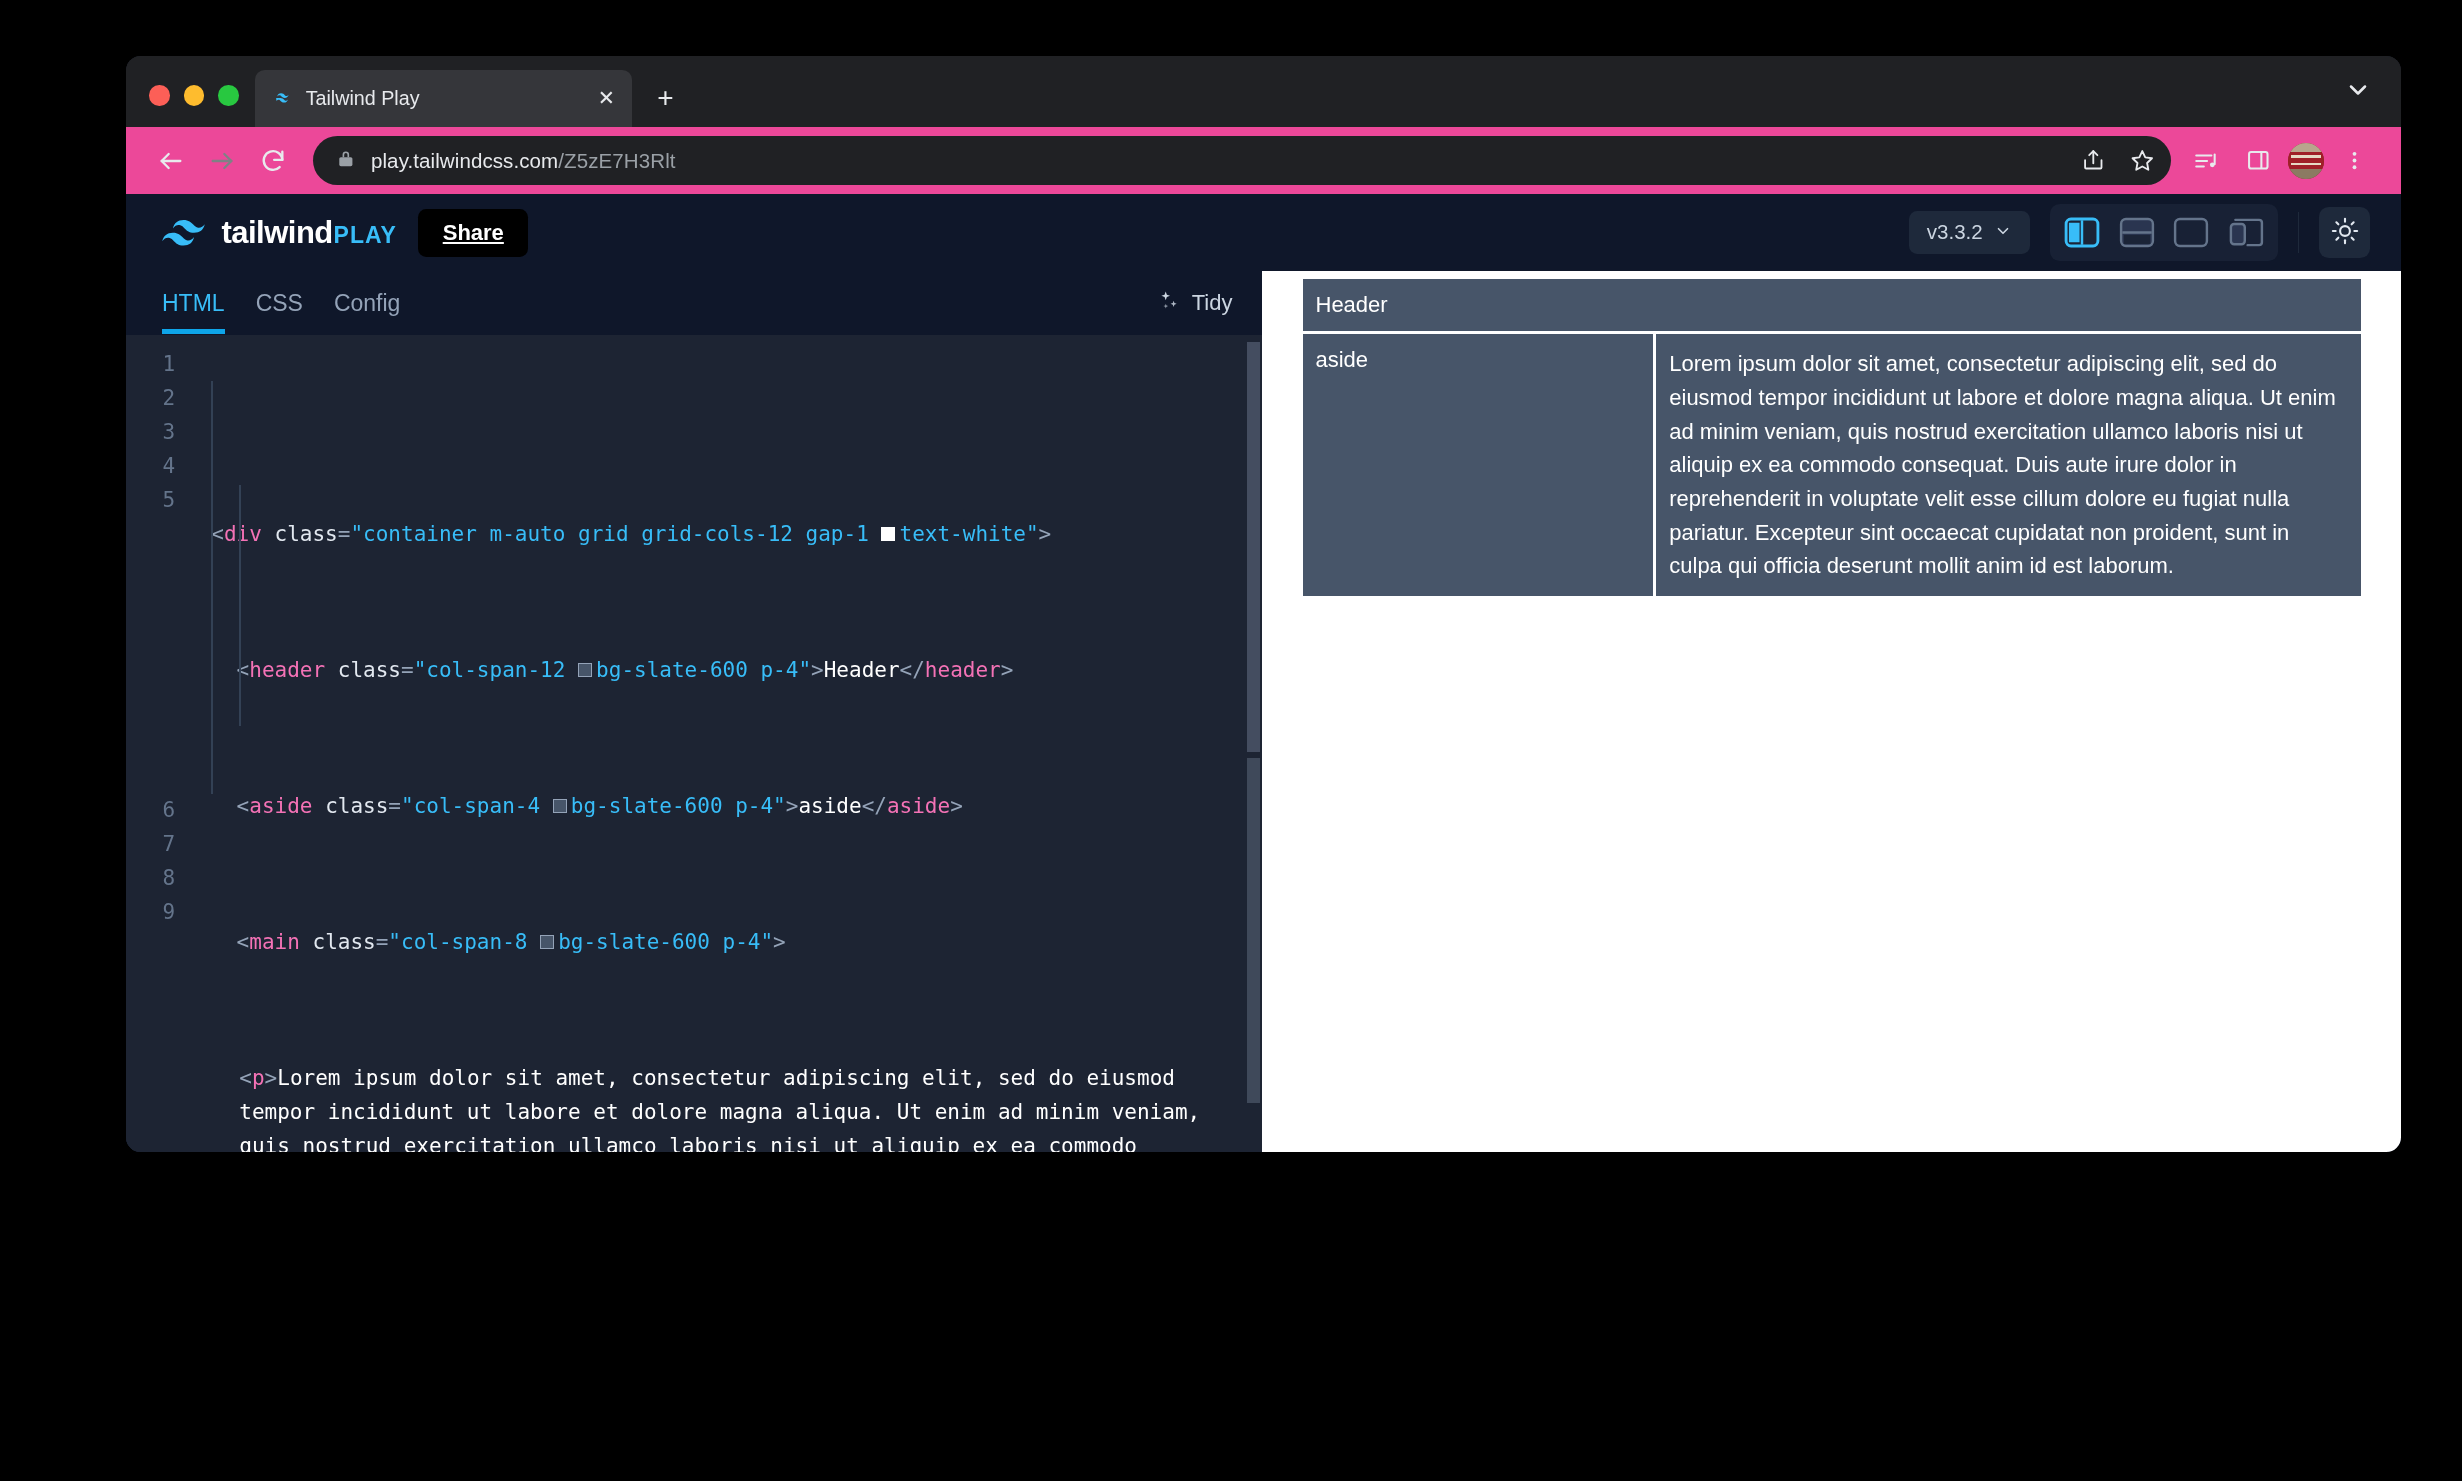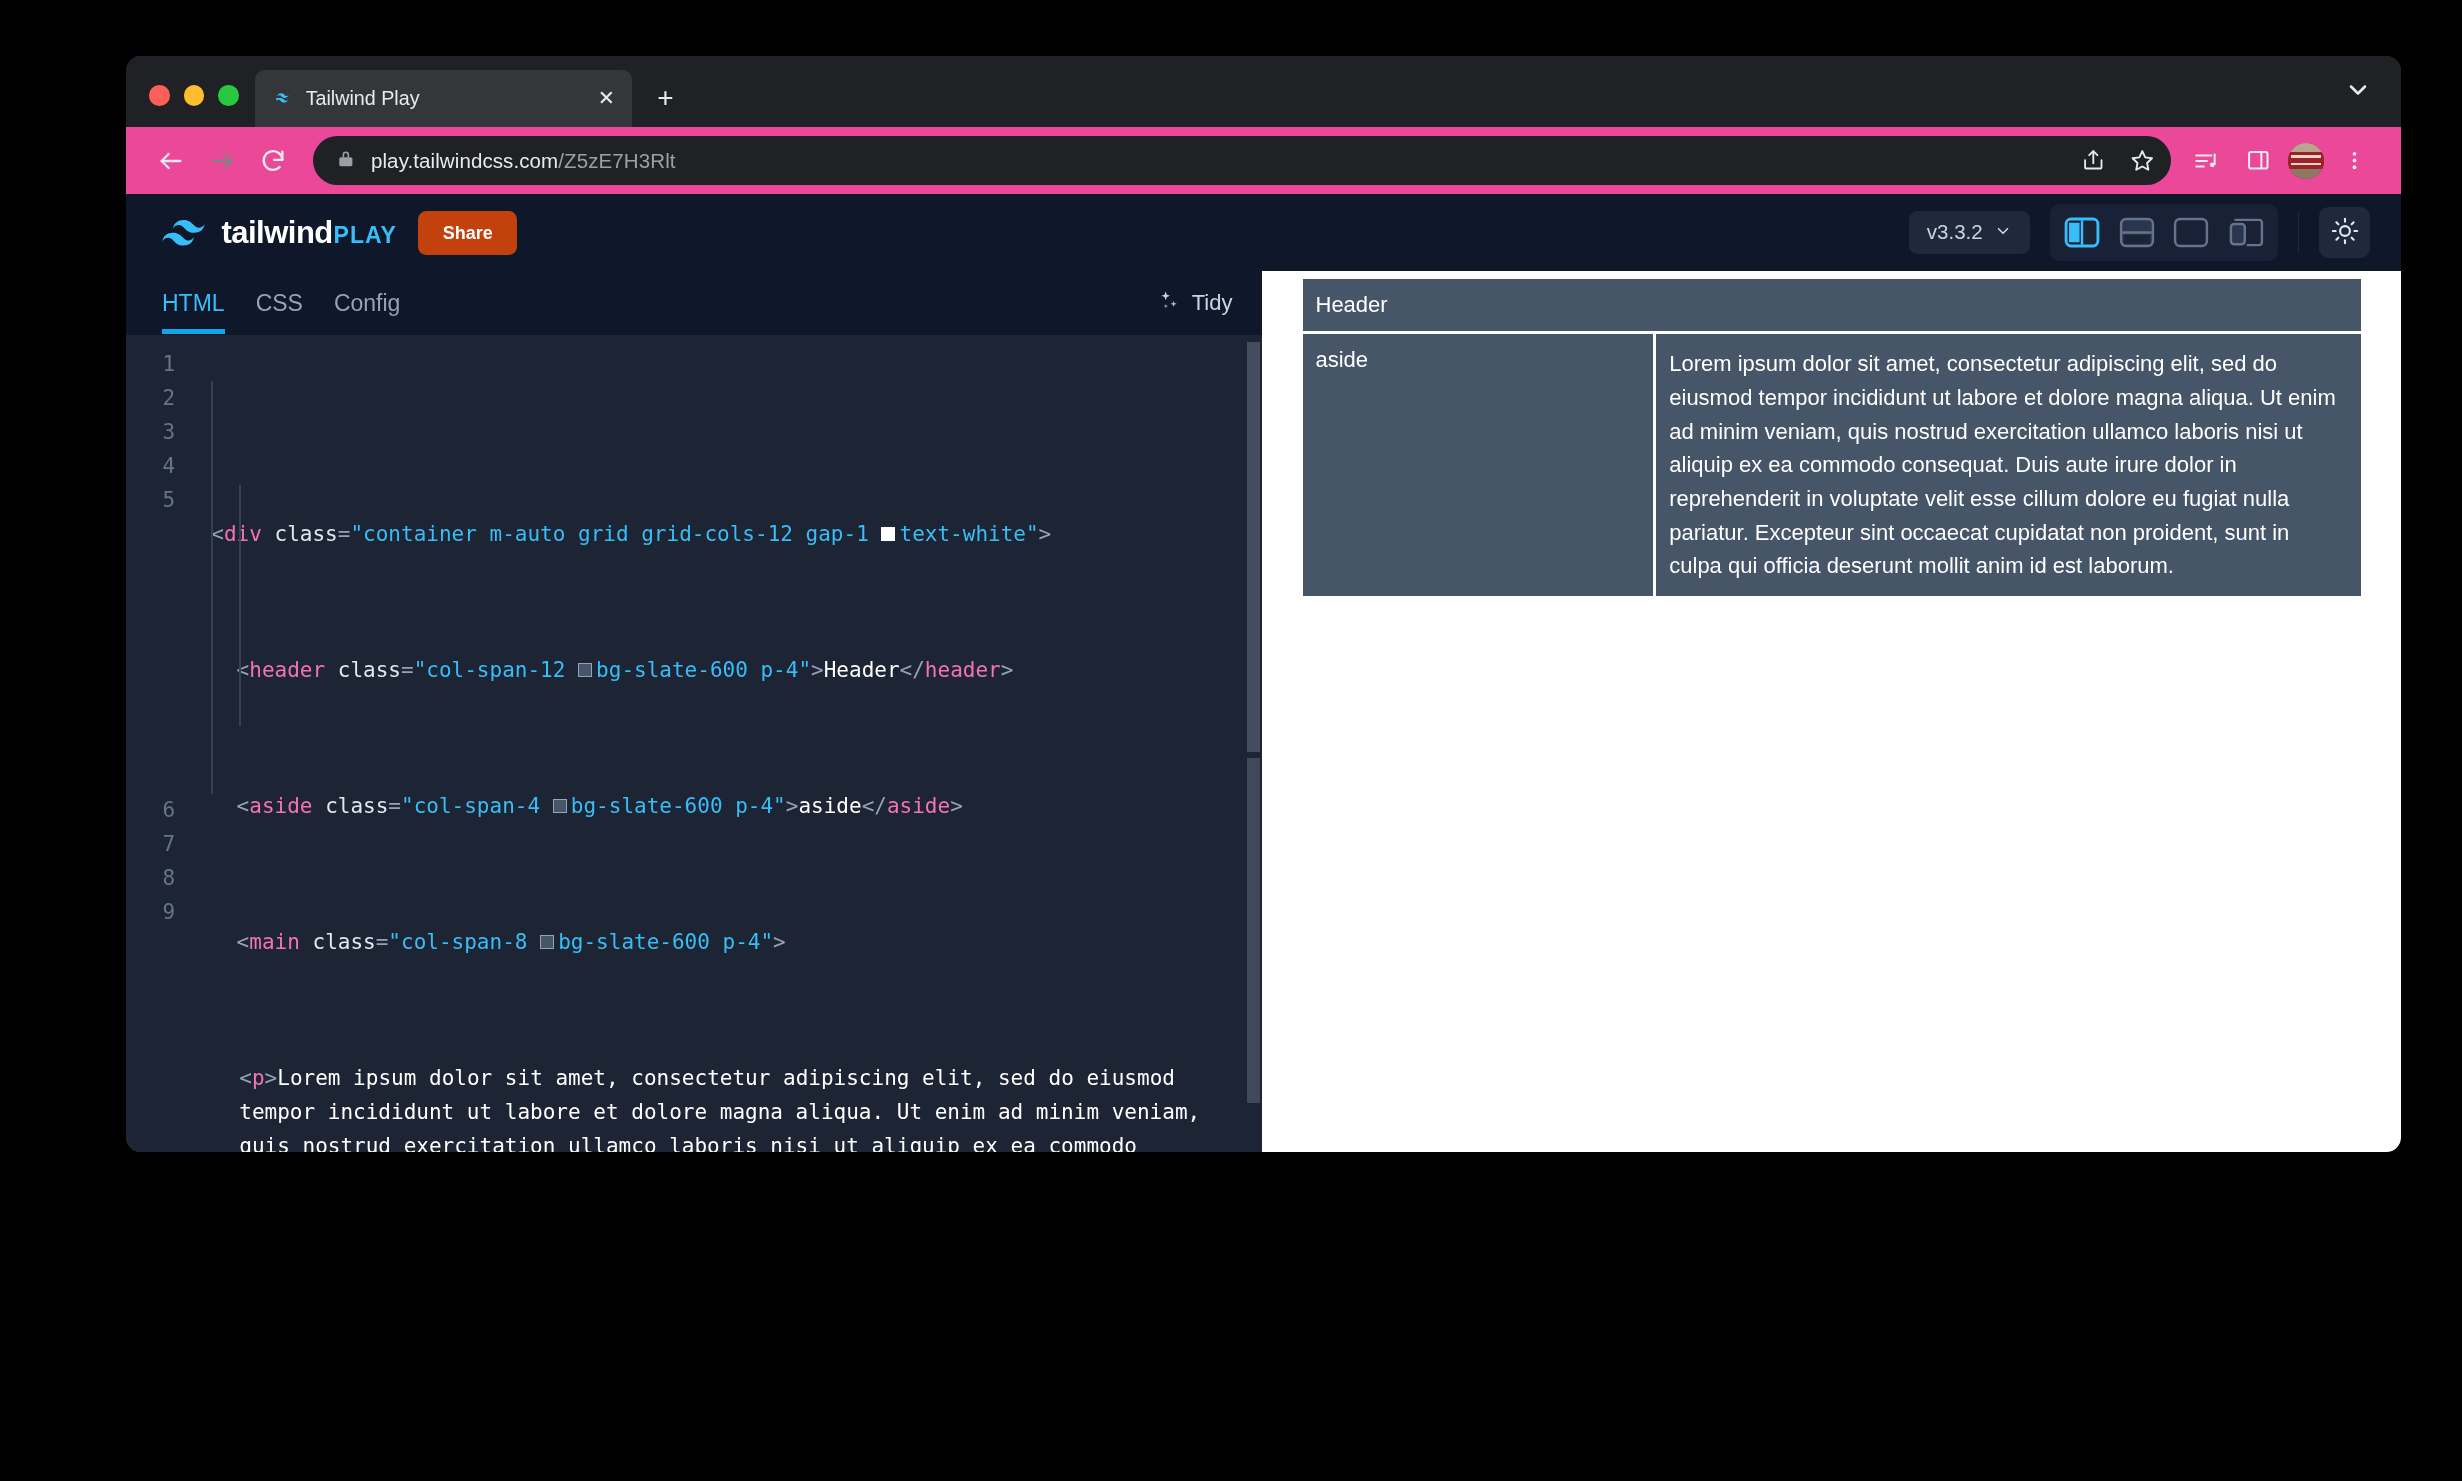--- a/index.html
+++ b/index.html
@@ -151,26 +151,27 @@
   #brand .wordmark {
     font-size: 31px; font-weight: 700;
     color: #ffffff; letter-spacing: -0.5px;
     display: flex; align-items: baseline;
   }
   #brand .wordmark .play {
     color: #38bdf8; font-size: 23px; font-weight: 700;
     letter-spacing: 1px; margin-left: 0.8px;
   }
   #share-btn {
-    background: #c2410c;
+    background: #000000;
     color: #ffffff;
-    font-size: 18px; font-weight: 600;
+    font-size: 22px; font-weight: 600;
     border: 0; border-radius: 8.2px;
     padding: 13px 24.6px;
     line-height: 1;
+    text-decoration: underline;
   }
   #app-header-right {
     margin-left: auto;
     display: flex; align-items: center; gap: 19.7px; padding-left: 32px;
   }
   #version-btn {
     background: #1e293b;
     color: #cbd5e1;
     font-size: 20.5px;
     border: 0; border-radius: 8.2px;

